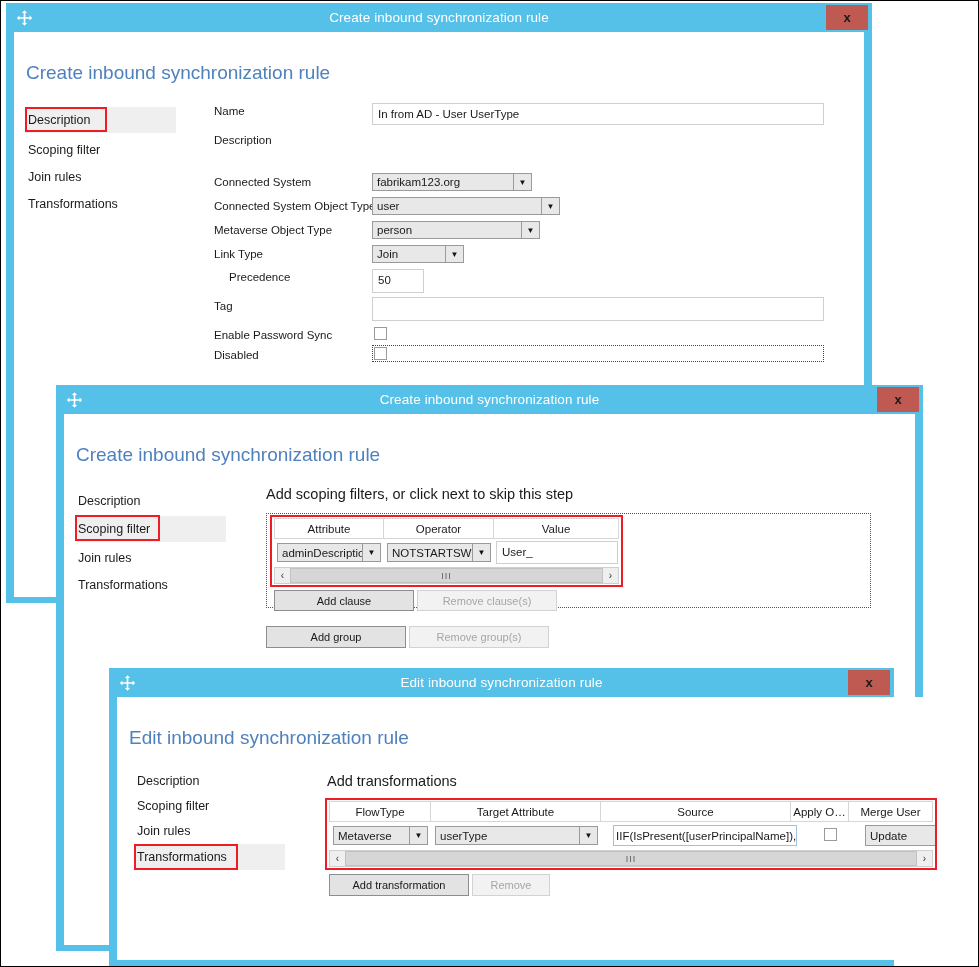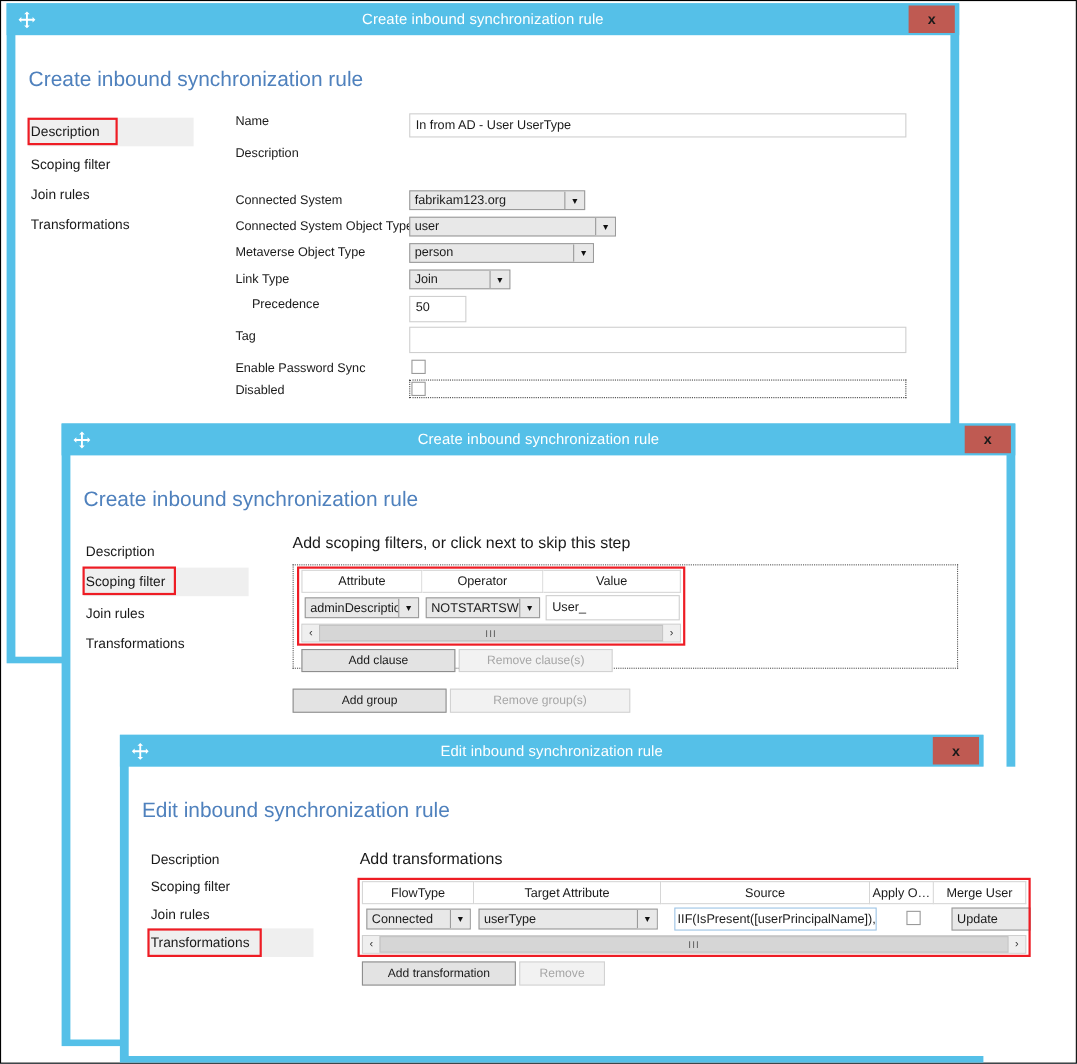--- a/index.html
+++ b/index.html
@@ -341,21 +341,21 @@
       <div class="thumb">III</div>
       <div class="arrowR">›</div>
     </div>
 
     <div class="redbox" style="left:206px;top:101px;width:353px;height:72px;"></div>
 
     <div class="btn" style="left:210px;top:176px;width:140px;height:21px;">Add clause</div>
     <div class="btn disabled" style="left:353px;top:176px;width:140px;height:21px;">Remove clause(s)</div>
 
     <div class="btn" style="left:202px;top:212px;width:140px;height:22px;">Add group</div>
-    <div class="btn disabled" style="left:345px;top:212px;width:164px;height:22px;">Remove group(s)</div>
+    <div class="btn disabled" style="left:345px;top:212px;width:140px;height:22px;">Remove group(s)</div>
   </div>
 </div>
 
 <div class="win" style="left:108px;top:667px;width:785px;height:298px;">
 
   <div class="titlebar">
     <svg class="win-icon" viewBox="0 0 20 20">
       <path d="M10 1 L13 4 L11 4 L11 9 L16 9 L16 7 L19 10 L16 13 L16 11 L11 11 L11 16 L13 16 L10 19 L7 16 L9 16 L9 11 L4 11 L4 13 L1 10 L4 7 L4 9 L9 9 L9 4 L7 4 Z" fill="#ffffff"></path>
     </svg>
     <span class="title-text">Edit inbound synchronization rule</span>
@@ -386,21 +386,21 @@
 
     <div class="gridhead" style="left:212px;top:104px;width:604px;">
       <div class="hcell" style="width:102px;">FlowType</div>
       <div class="hcell" style="width:170px;">Target Attribute</div>
       <div class="hcell" style="width:190px;">Source</div>
       <div class="hcell" style="width:58px;">Apply O…</div>
       <div class="hcell" style="width:84px;">Merge User</div>
     </div>
 
     <div class="combo" style="left:216px;top:129px;width:95px;height:19px;">
-      <span class="ctext">Connected</span>
+      <span class="ctext">Metaverse</span>
       <span class="carrow">▼</span>
     </div>
     <div class="combo" style="left:318px;top:129px;width:163px;height:19px;">
       <span class="ctext">userType</span>
       <span class="carrow">▼</span>
     </div>
     <div class="tbox focus" style="left:496px;top:128px;width:184px;height:21px;padding:3px 2px;">IIF(IsPresent([userPrincipalName]),II</div>
     <div class="chk" style="left:707px;top:131px;"></div>
     <div class="combo" style="left:748px;top:128px;width:72px;height:21px;">
       <span class="ctext">Update</span>

